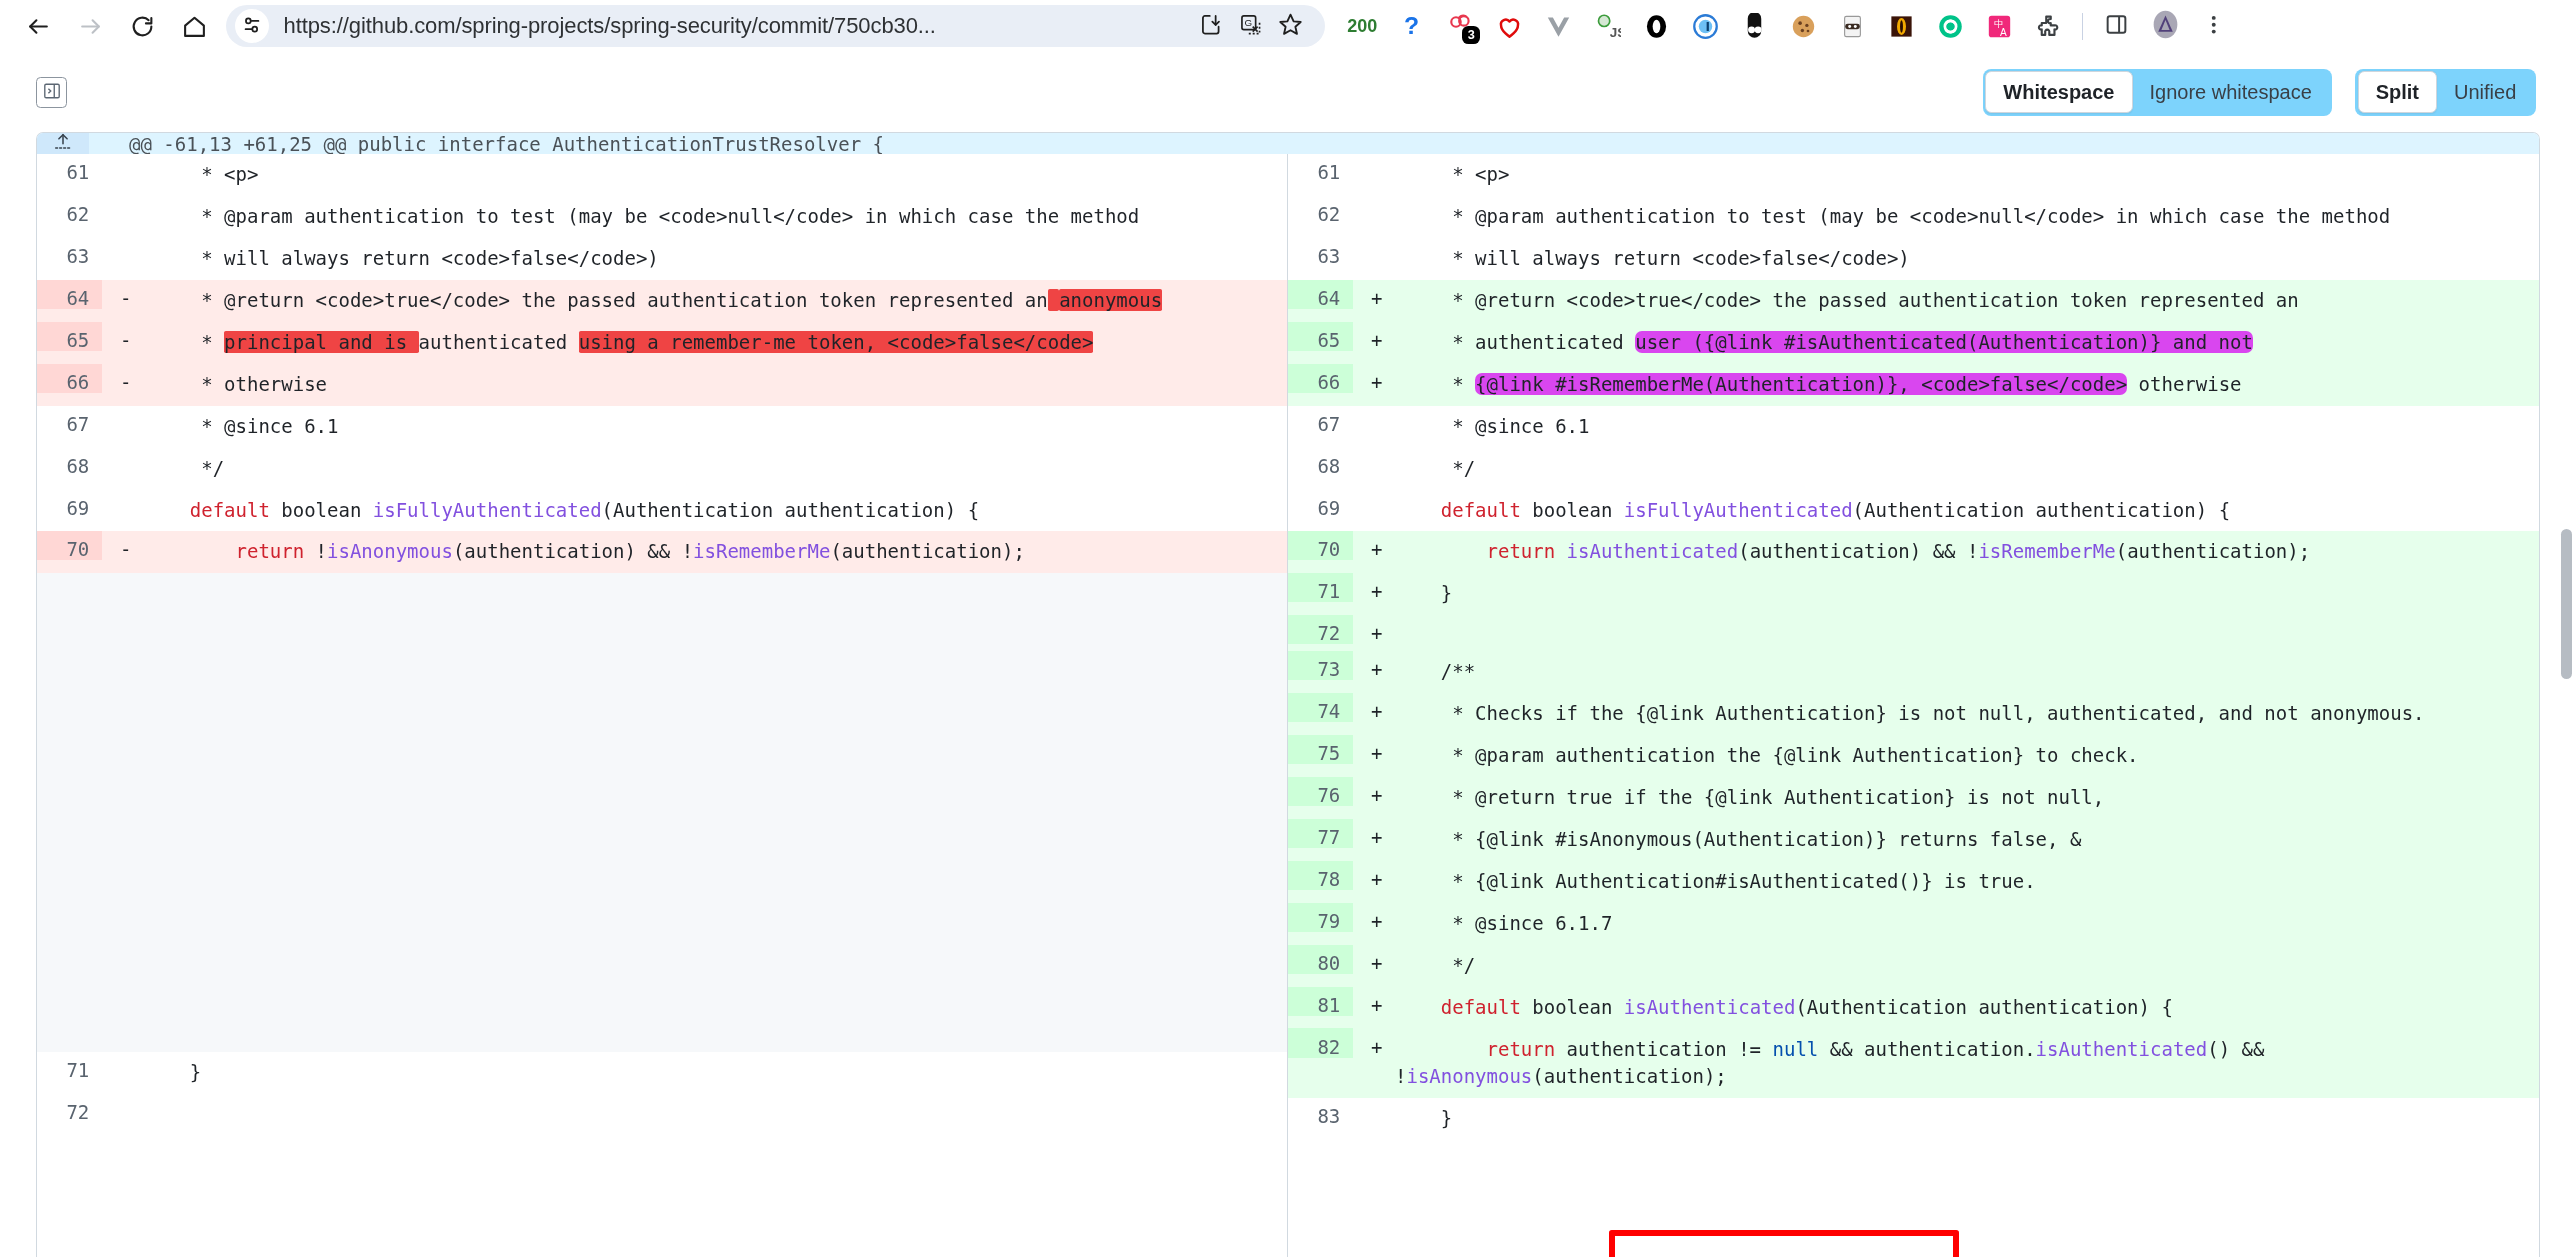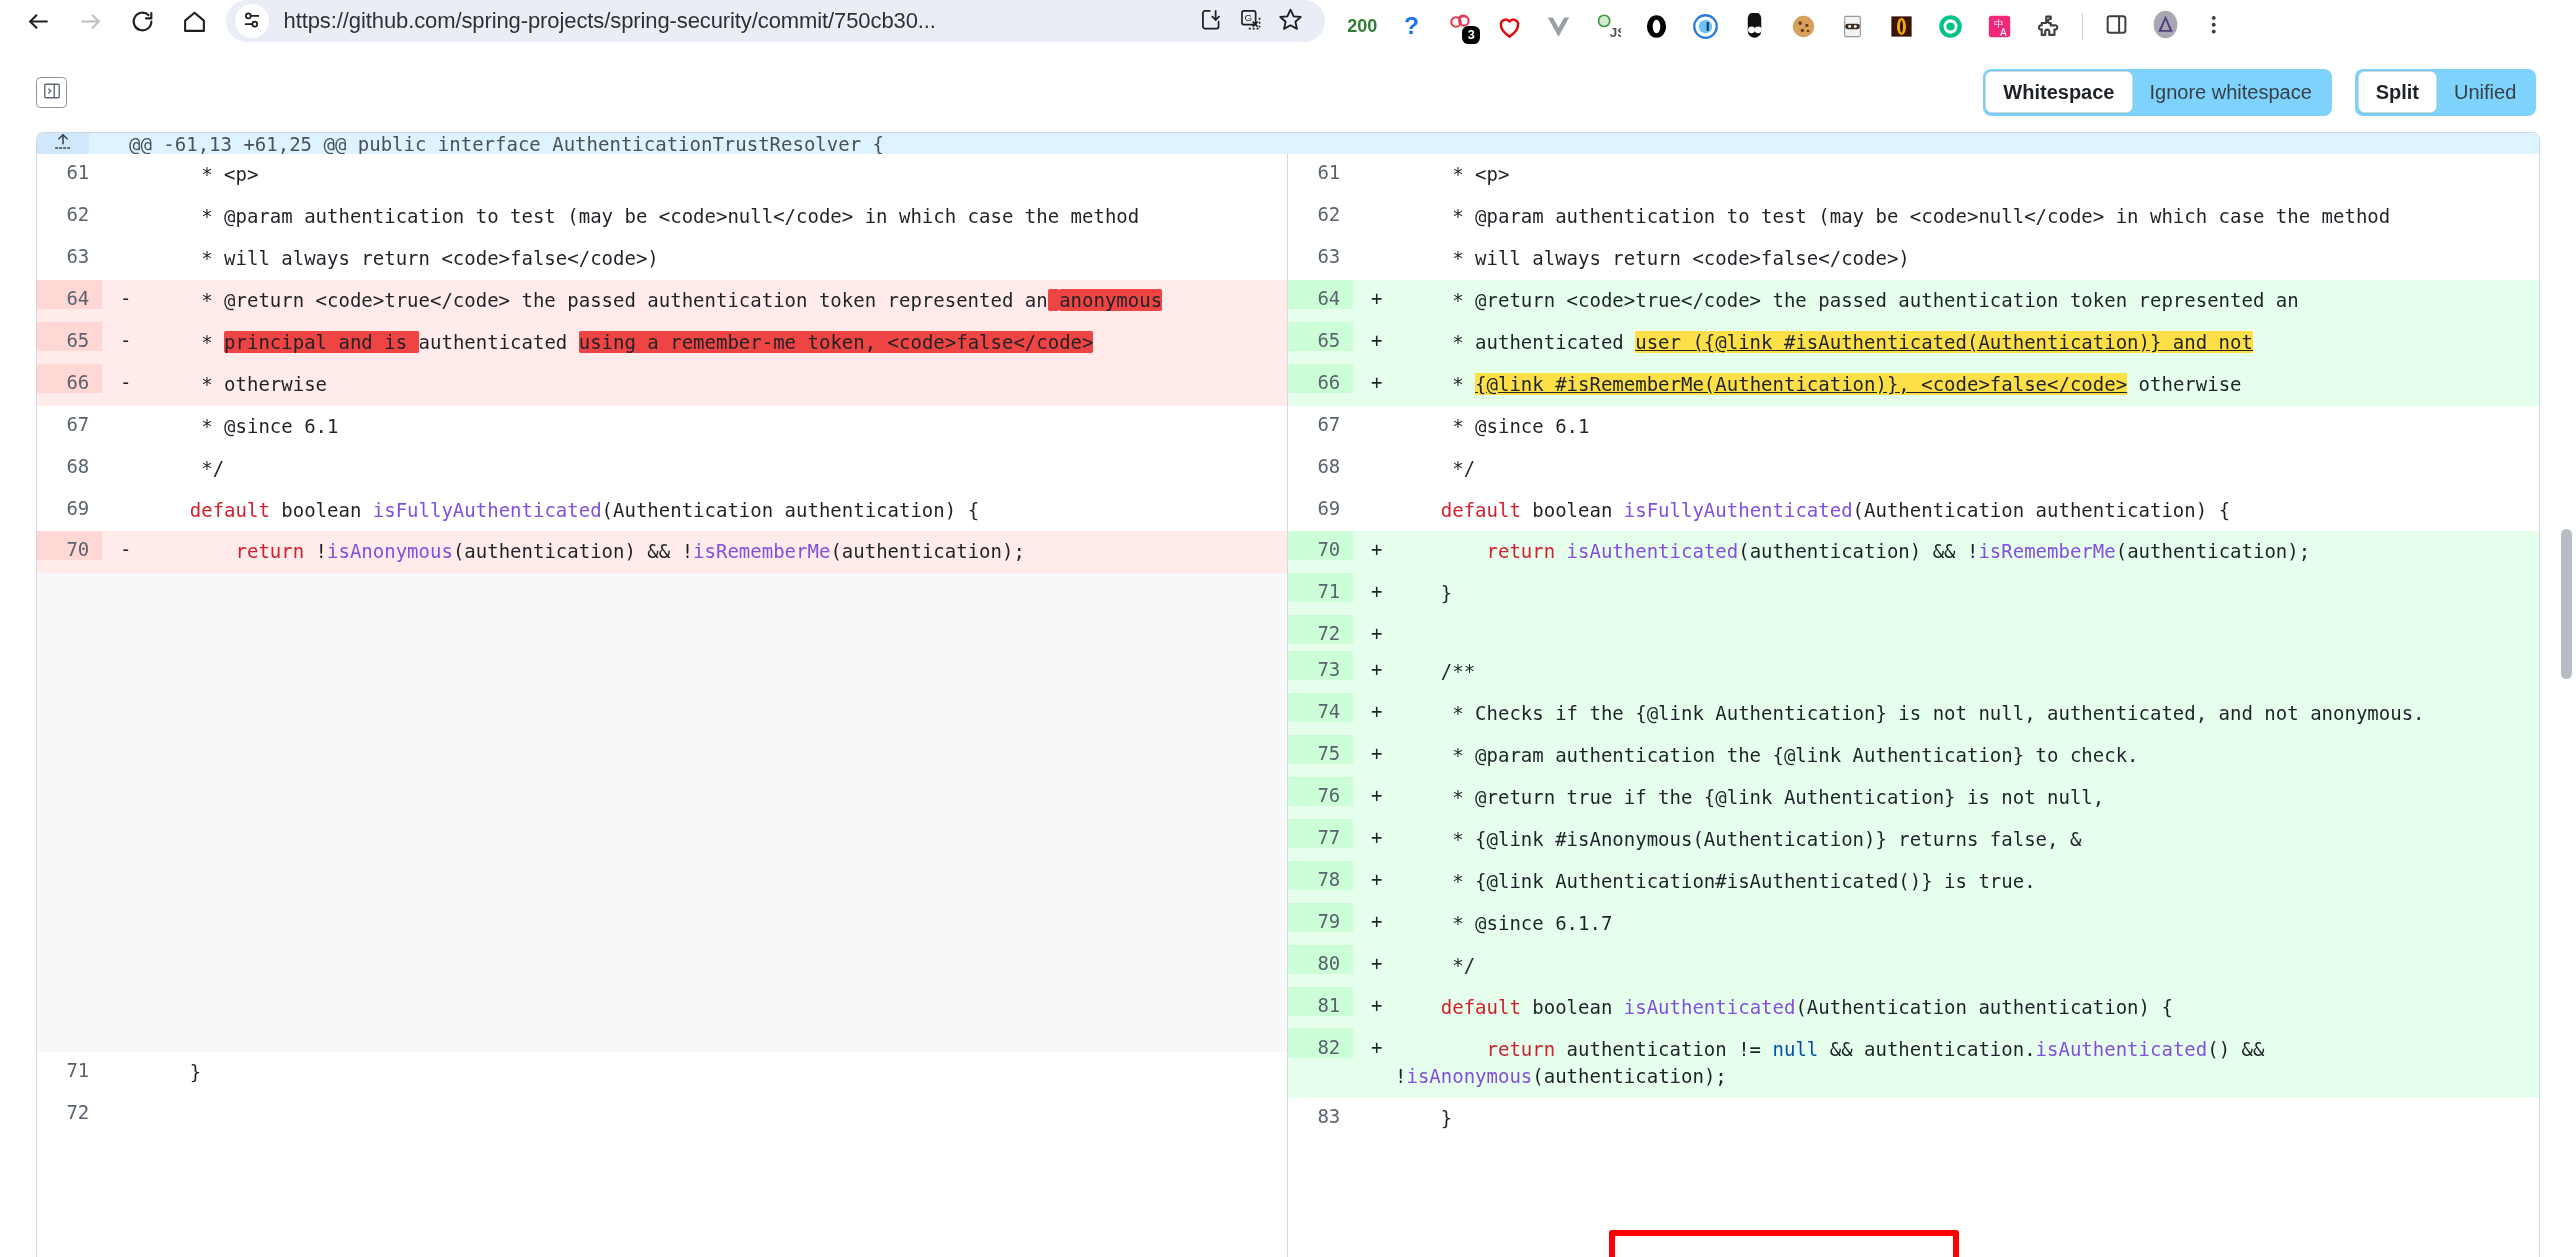--- a/index.html
+++ b/index.html
@@ -8,20 +8,21 @@
     background: #ffffff;
     font-family: "Liberation Sans", sans-serif;
     overflow: hidden;
   }
 
   
   #browser-bar {
     height: 52px;
     background: #ffffff;
     display: flex;
+    align-items: center;
     padding: 0 12.7px;
     gap: 0;
     flex-shrink: 0;
   }
   .nav-btn {
     width: 52px; height: 43px;
     display: flex; align-items: center; justify-content: center;
     color: #1f1f1f;
     flex-shrink: 0;
   }
@@ -223,21 +224,21 @@
   
   .row.ctx   { background: #ffffff; }
   .row.del   { background: #ffebe9; }
   .row.del .ln { background: #ffd7d5; }
   .row.add   { background: #e6ffec; }
   .row.add .ln { background: #ccffd8; }
   .row.empty { background: #f6f8fa; }
   .row.empty .ln { background: #f6f8fa; }
 
   .wd { background: #ef4444; border-radius: 1.8px; }   
-  .wa { background: #fde047; border-radius: 0; text-decoration: underline; }   
+  .wa { background: #d946ef; border-radius: 7px; }   
 
   
   .kw  { color: #cf222e; }
   .fn  { color: #8250df; }
   .lit { color: #0550ae; }
 
   
   #annot-box {
     position: absolute;
     left: 1572px;

